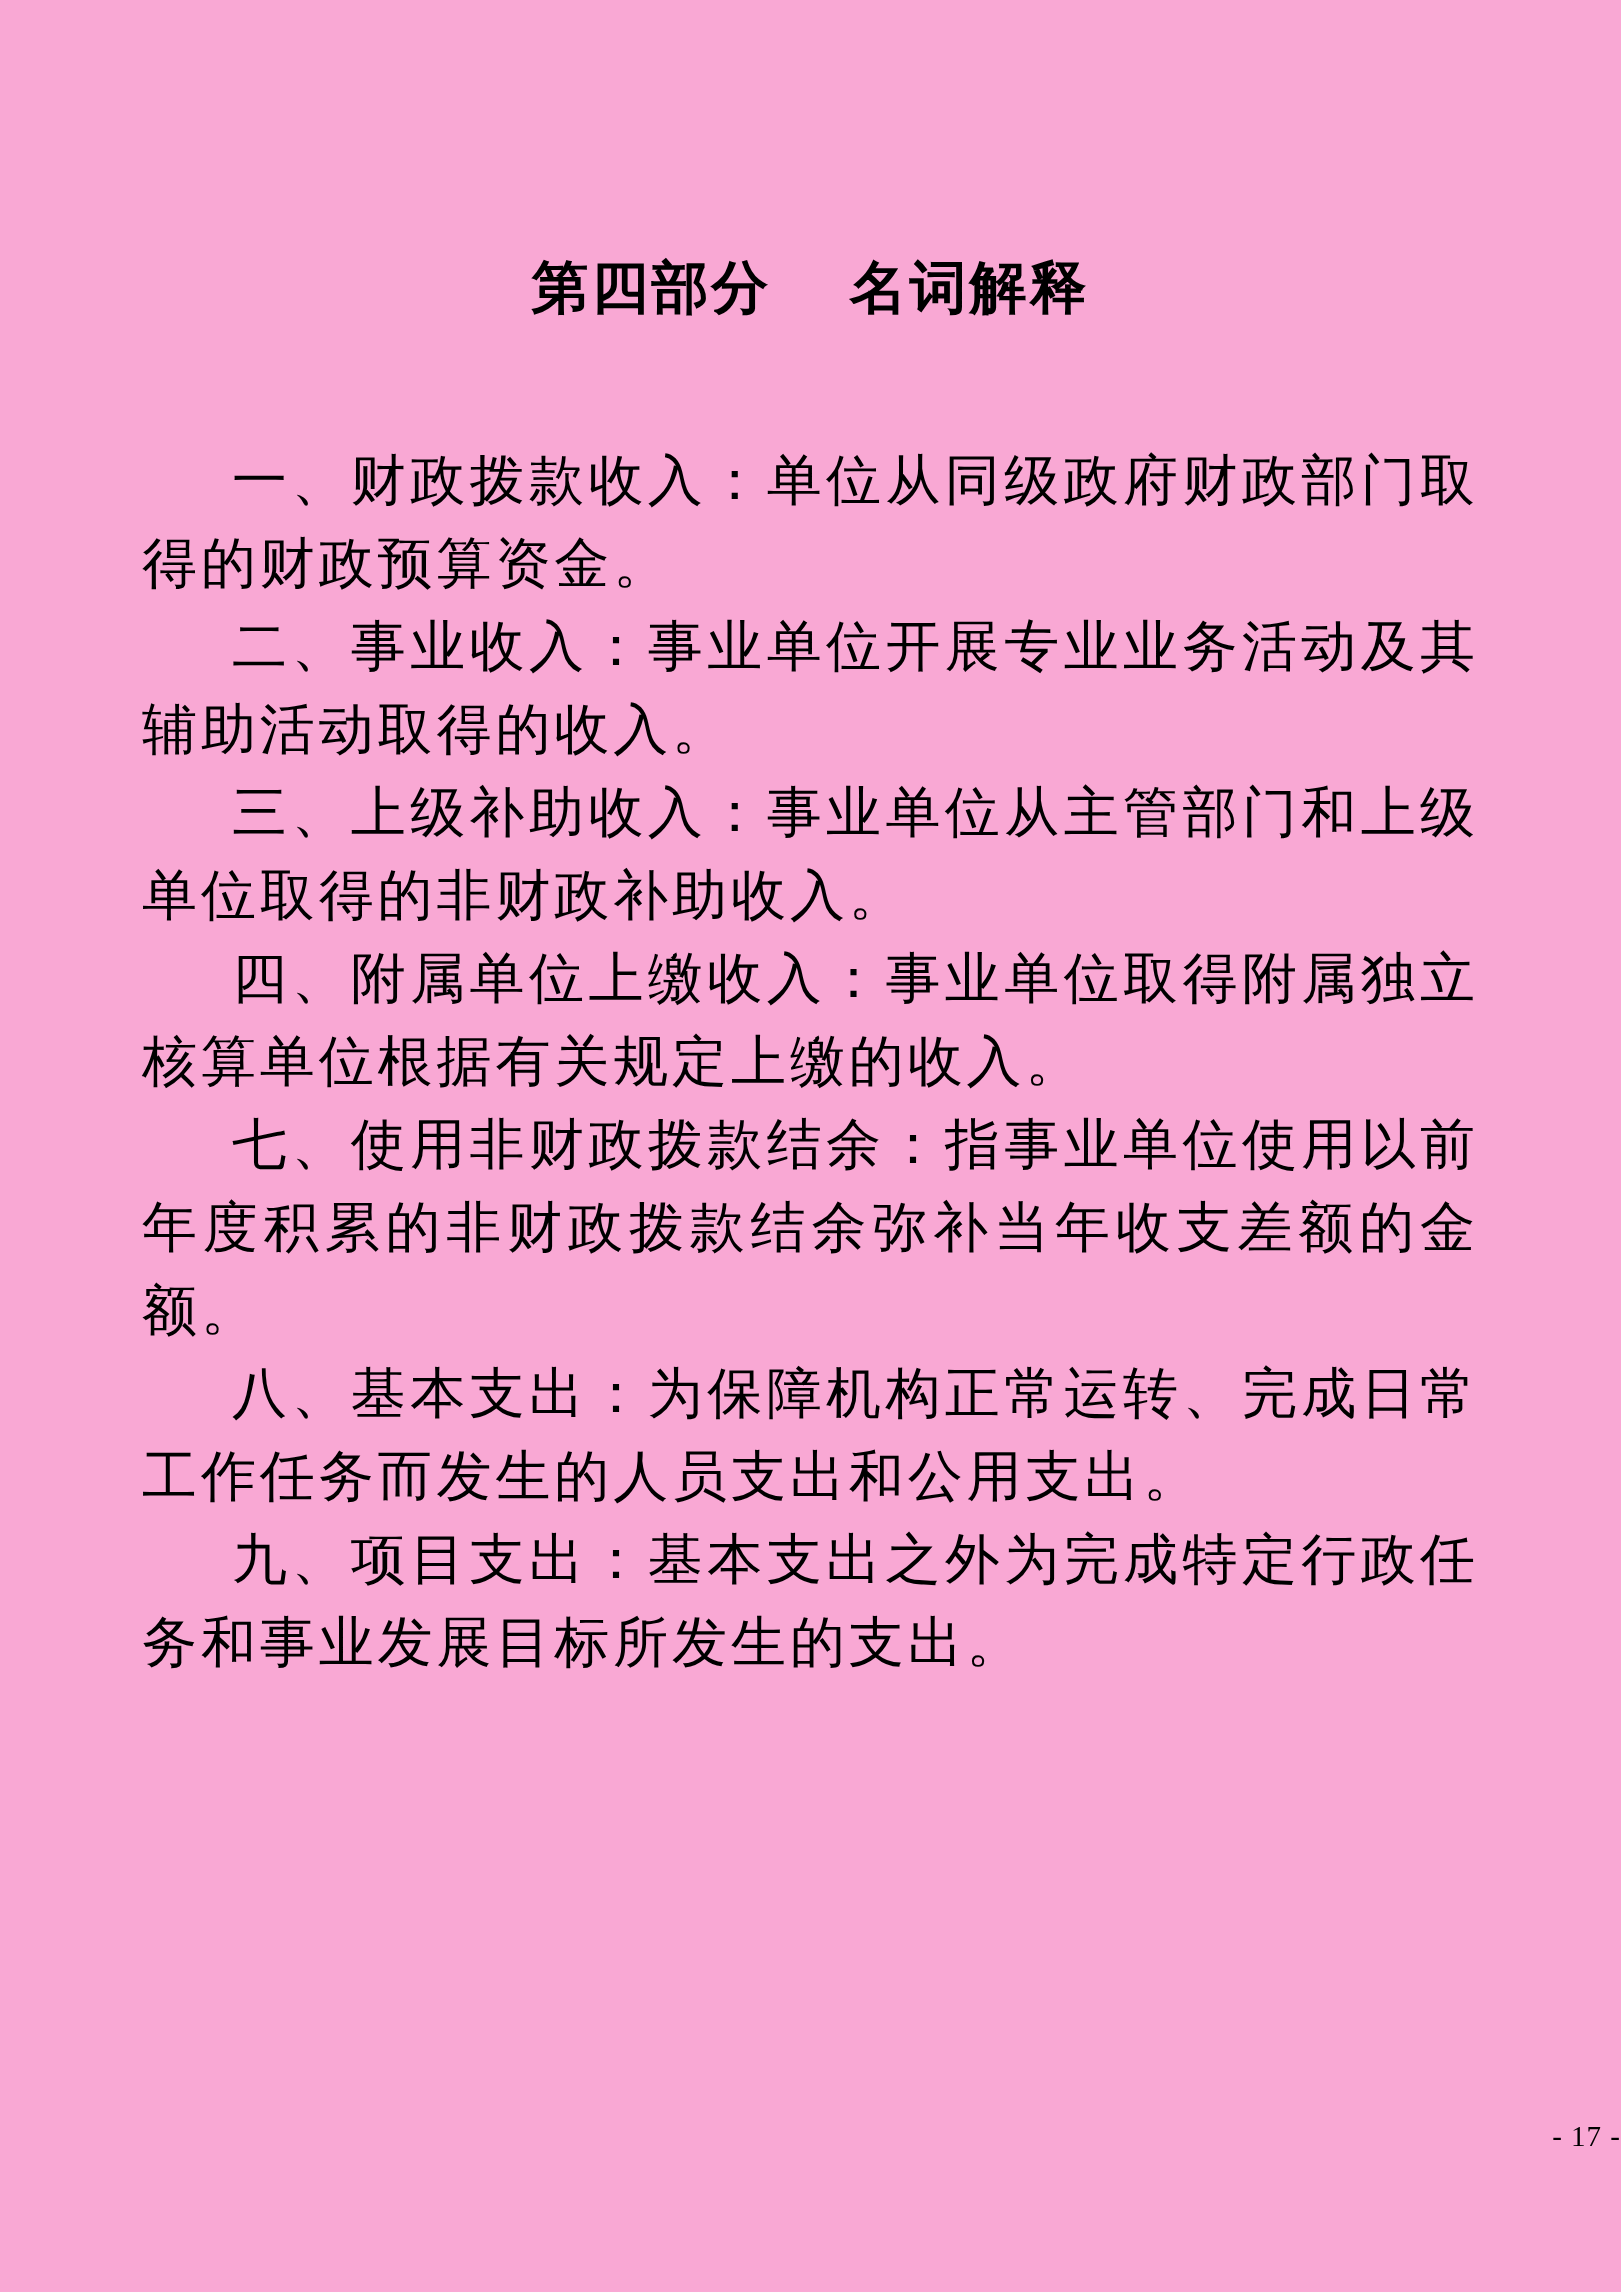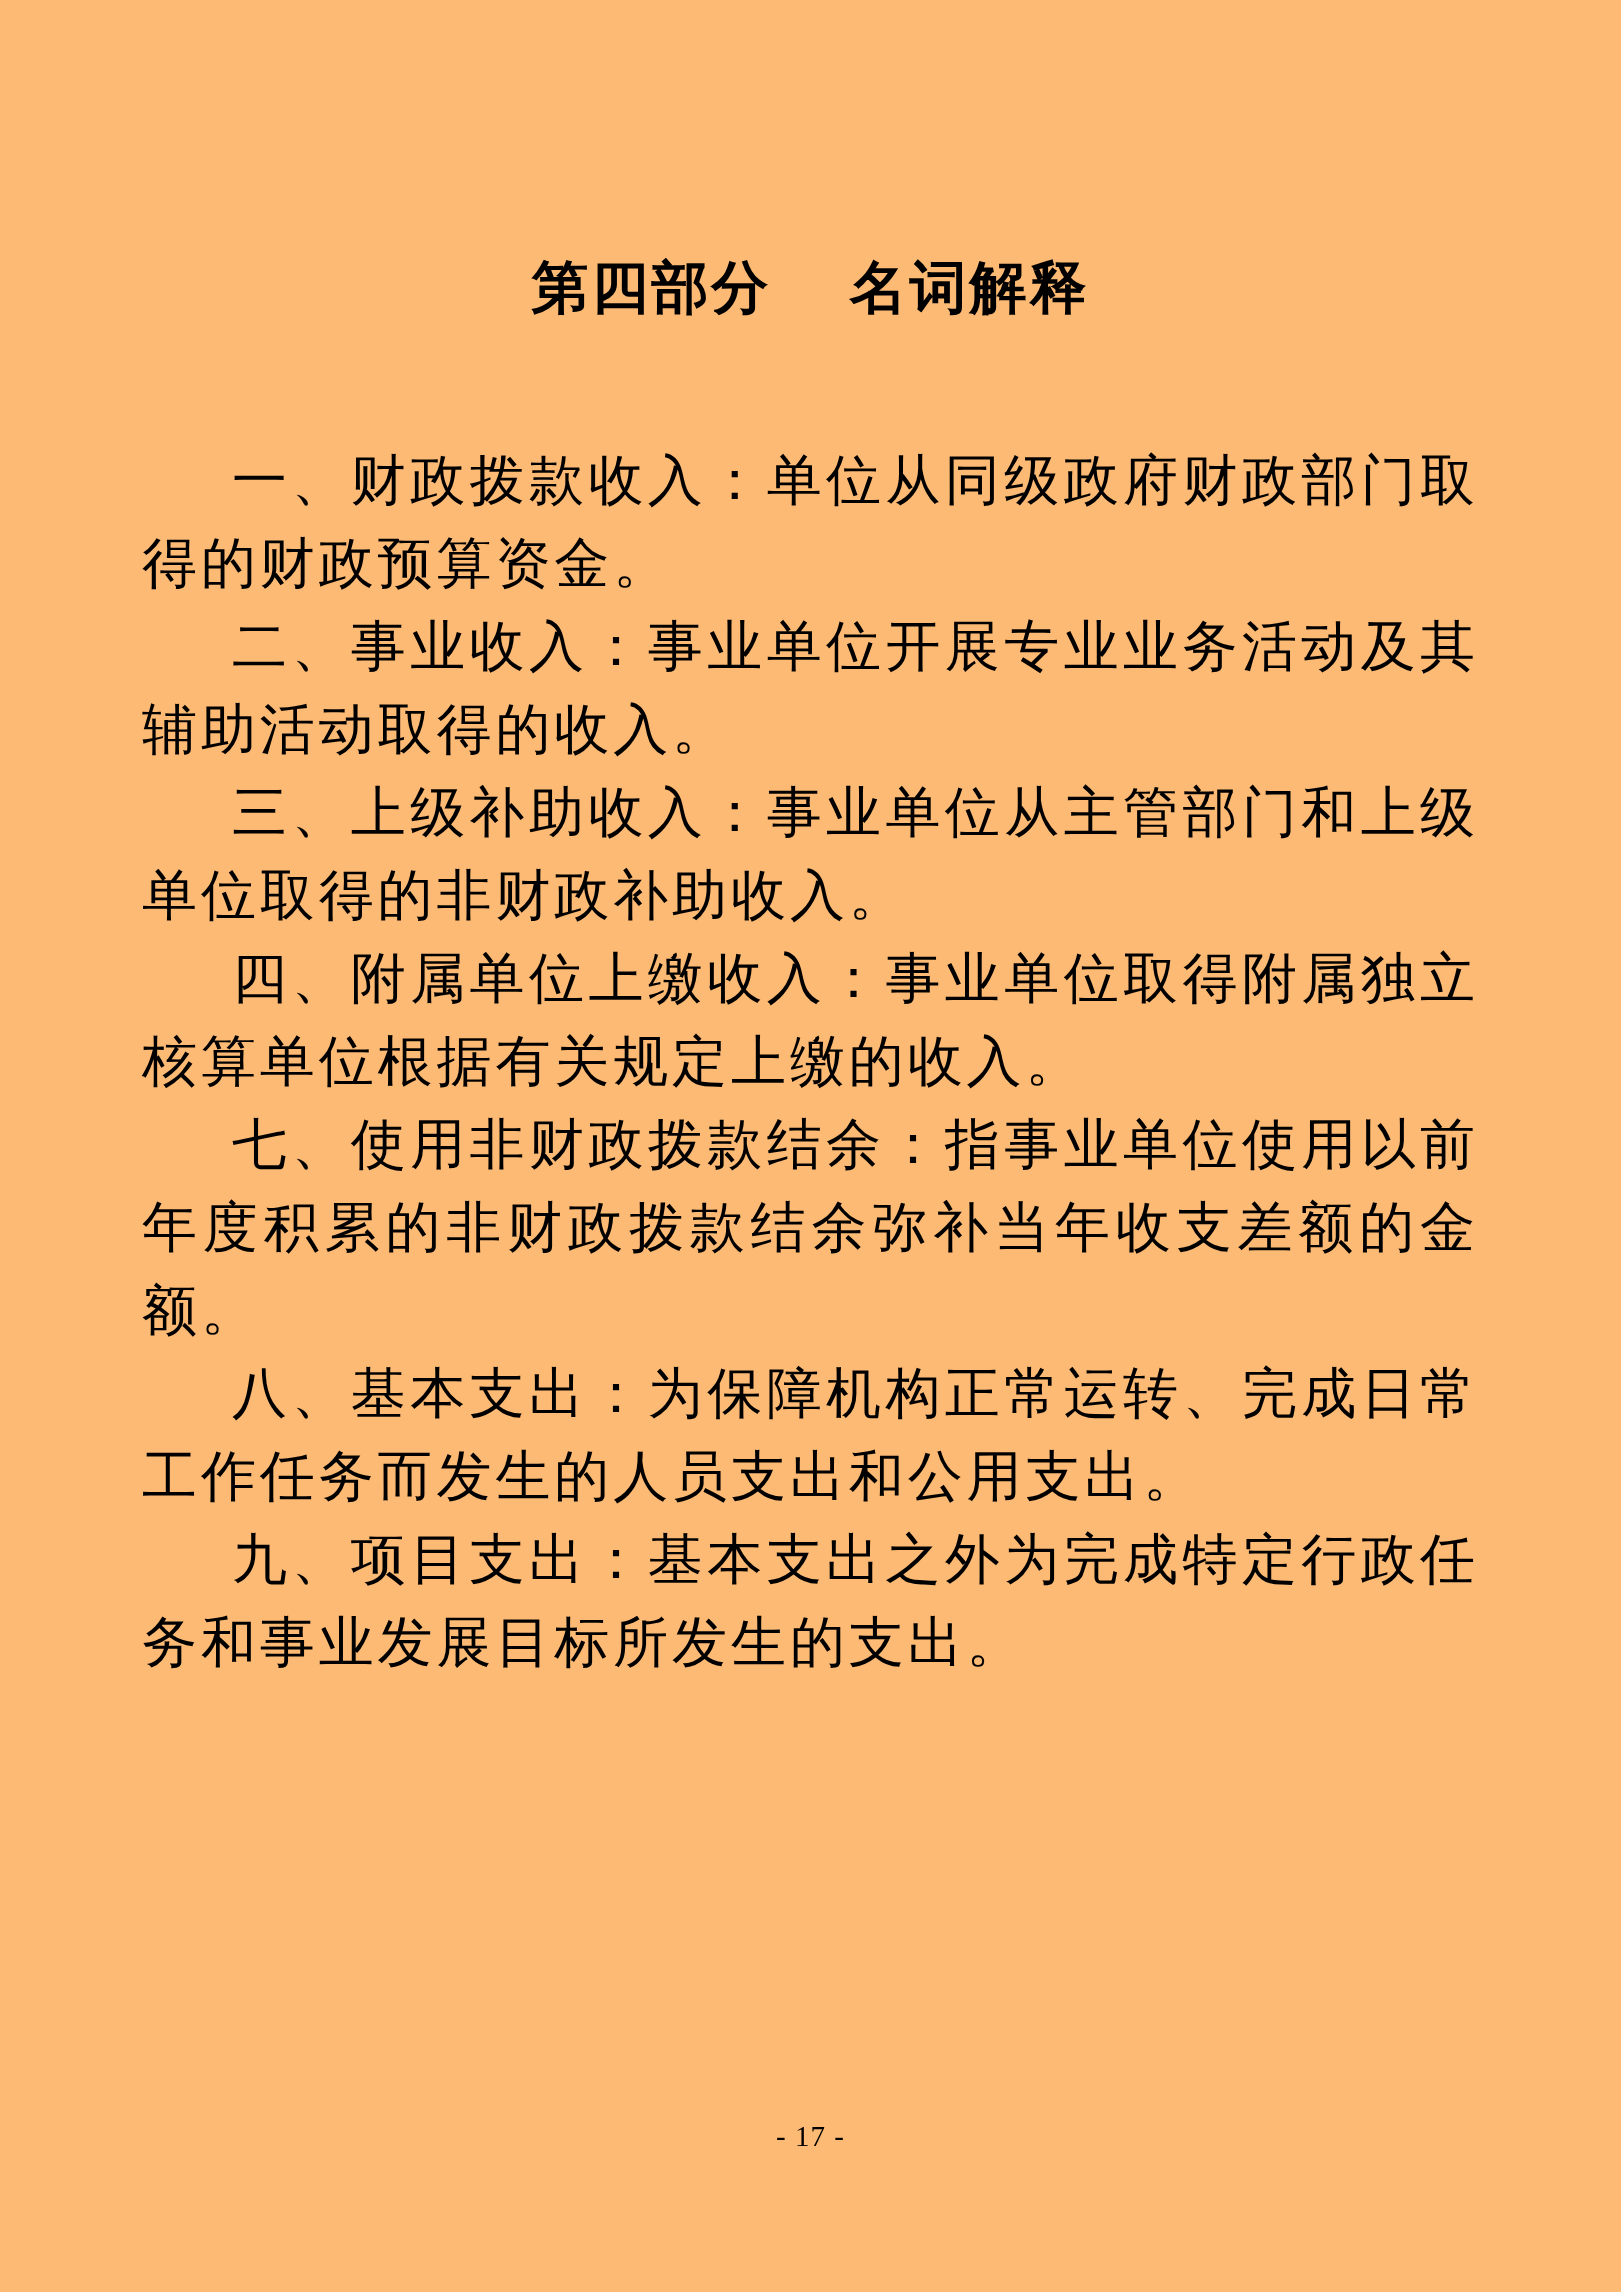--- a/index.html
+++ b/index.html
@@ -4,21 +4,21 @@
 <style>
   html, body {
     margin: 0;
     padding: 0;
     background: #ffffff;
   }
   .page {
     position: relative;
     width: 1621px;
     height: 2293px;
-    background: #fdba74;
+    background: #f9a8d4;
     overflow: hidden;
     font-family: "Liberation Serif", "DejaVu Serif", serif;
     color: #000000;
   }
   .doc-title {
     position: absolute;
     top: 250px;
     left: 0;
     right: 0;
     margin: 0;
@@ -43,21 +43,21 @@
     letter-spacing: 3.9px;
     text-align: justify;
     text-justify: inter-character;
     text-indent: 90px;
   }
   .page-footer {
     position: absolute;
     top: 2119px;
     left: 0;
     right: 0;
-    text-align: center;
+    text-align: right;
     font-size: 29px;
     line-height: 35px;
     letter-spacing: 1px;
   }
 </style>
 </head>
 <body>
 
 <div class="page">
 

